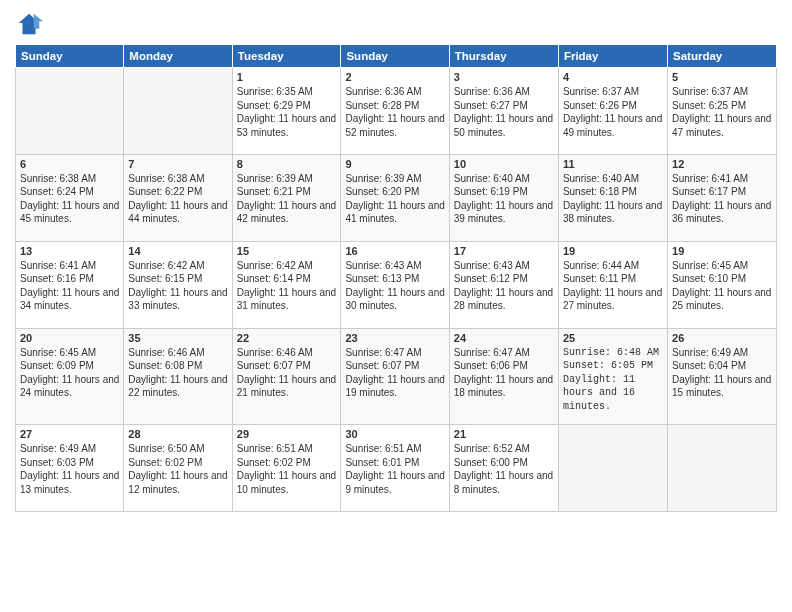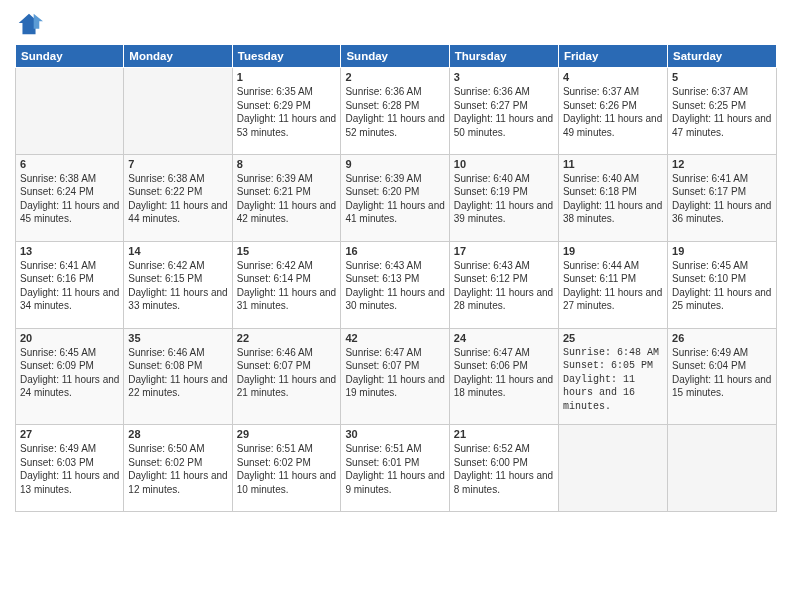--- a/index.html
+++ b/index.html
@@ -271,21 +271,21 @@
 Sunset: 6:08 PM
 Daylight: 11 hours and 22 minutes.</div>
           </td>
           <td>
             <span class="day-num">22</span>
             <div class="day-info" style="white-space: pre-line;">Sunrise: 6:46 AM
 Sunset: 6:07 PM
 Daylight: 11 hours and 21 minutes.</div>
           </td>
           <td>
-            <span class="day-num">42</span>
+            <span class="day-num">23</span>
             <div class="day-info" style="white-space: pre-line;">Sunrise: 6:47 AM
 Sunset: 6:07 PM
 Daylight: 11 hours and 19 minutes.</div>
           </td>
           <td>
             <span class="day-num">24</span>
             <div class="day-info" style="white-space: pre-line;">Sunrise: 6:47 AM
 Sunset: 6:06 PM
 Daylight: 11 hours and 18 minutes.</div>
           </td>

